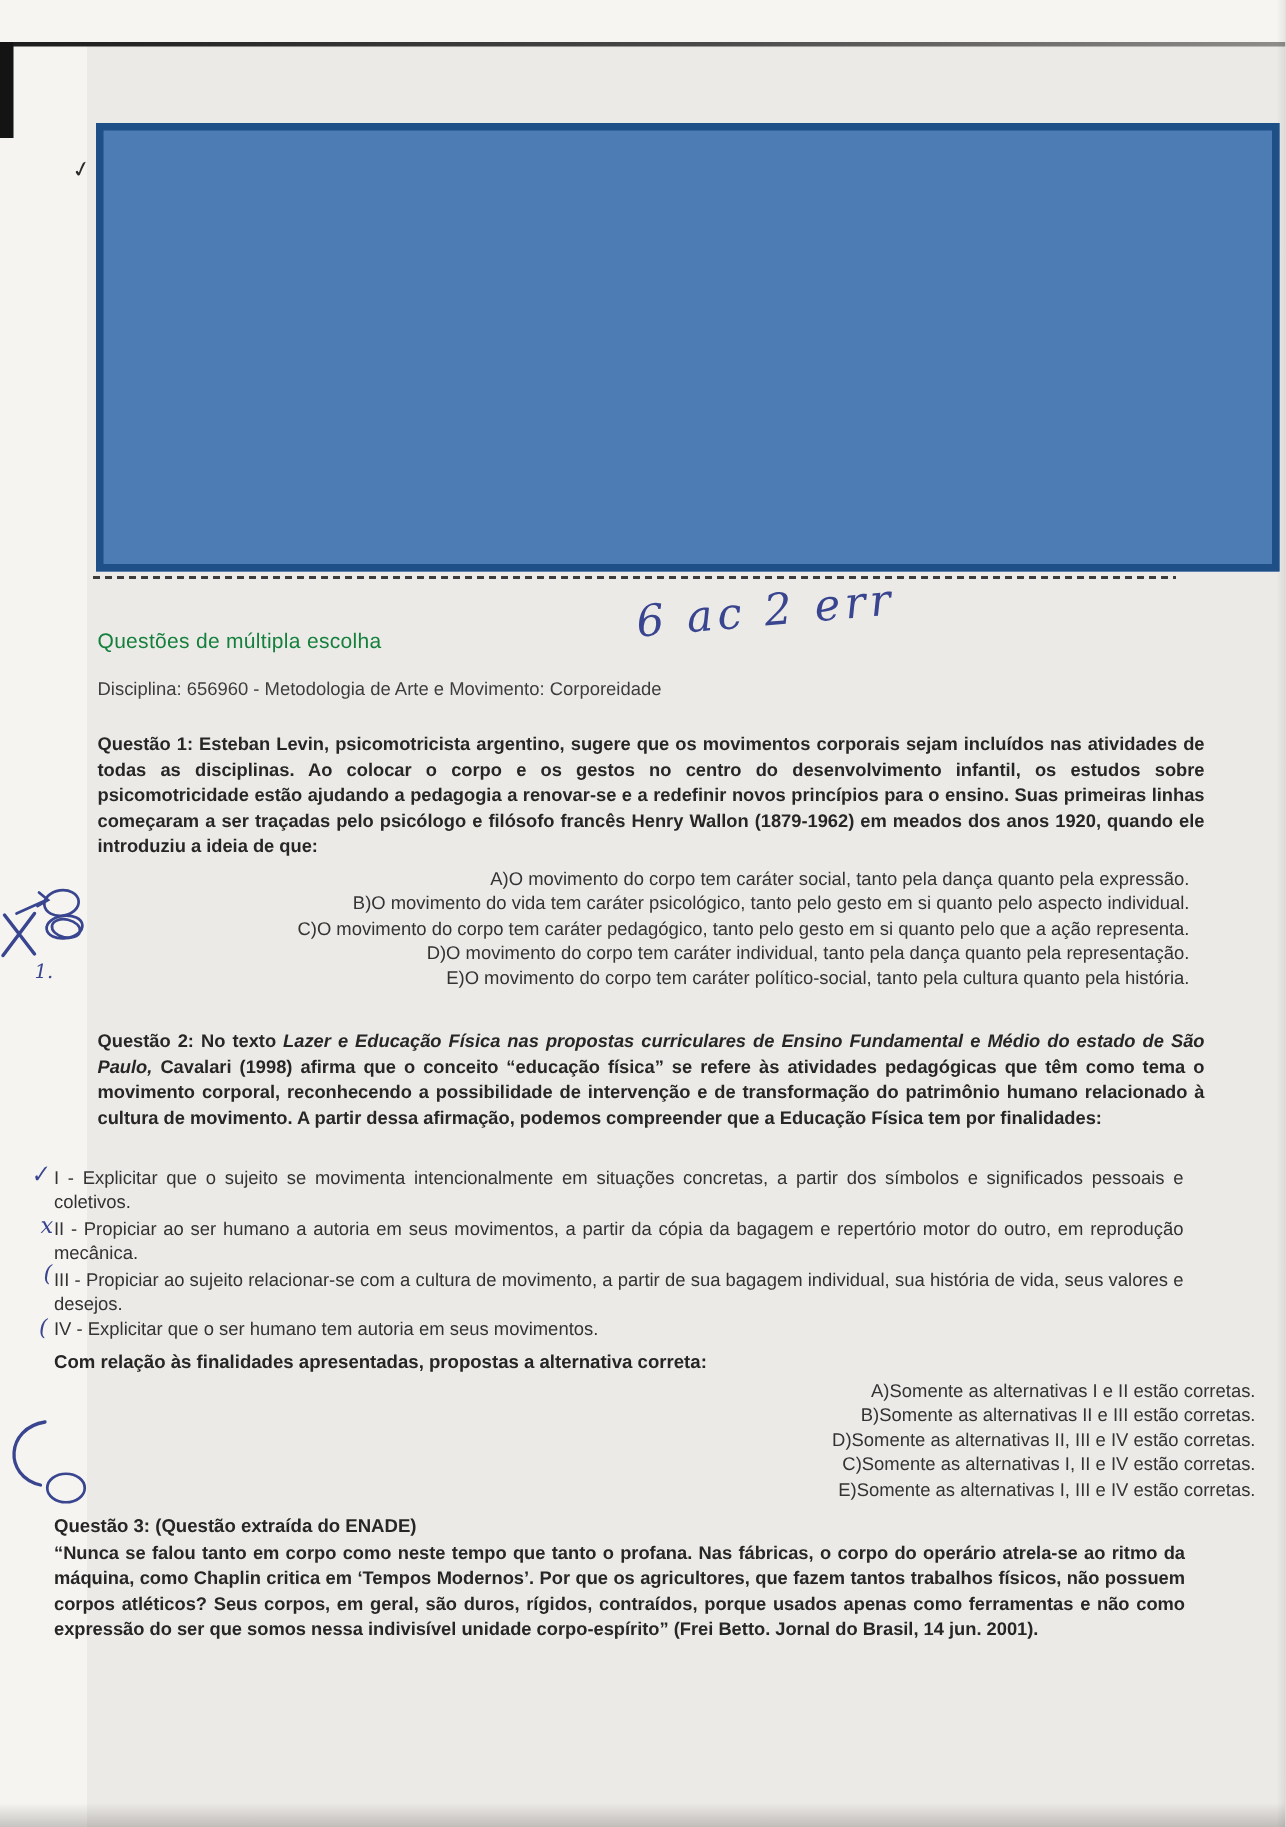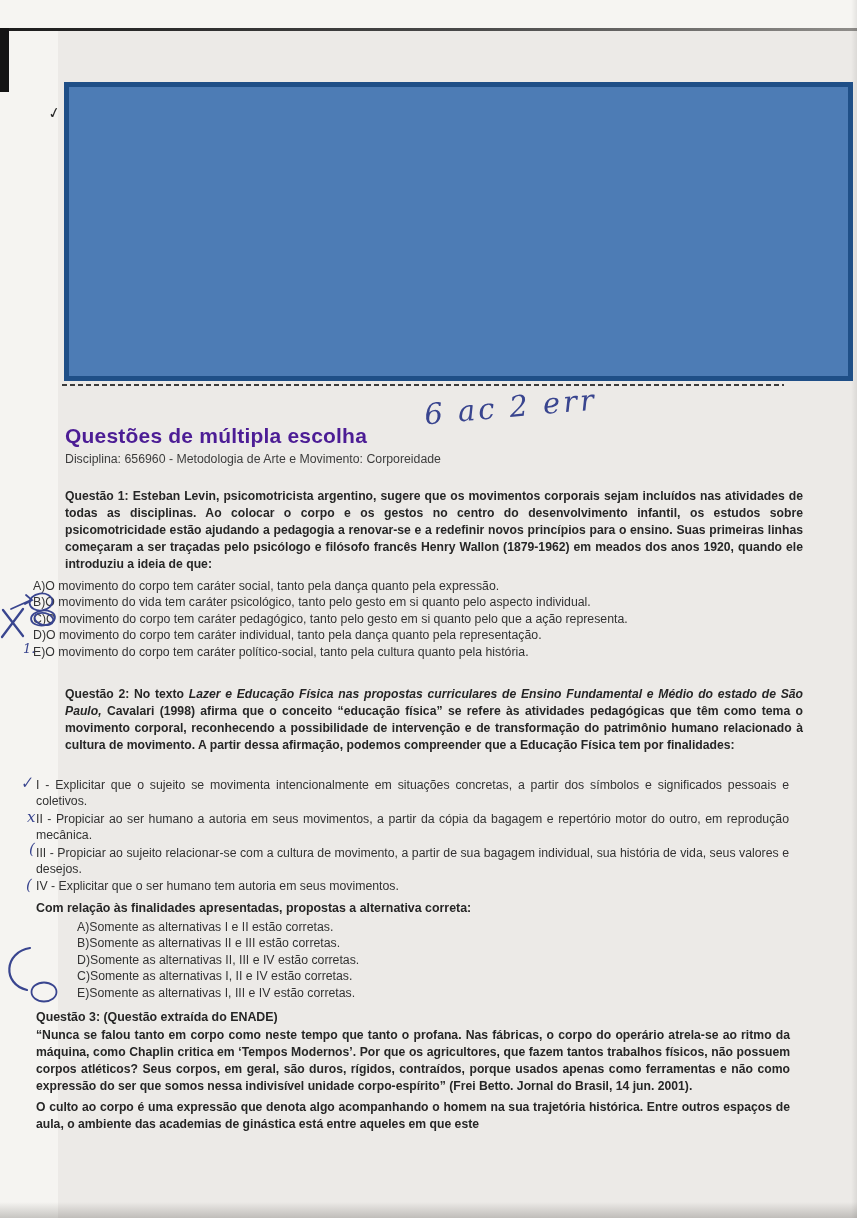--- a/index.html
+++ b/index.html
@@ -16,30 +16,30 @@
   .bottom-shadow{position:absolute;left:0;bottom:0;width:100%;height:16px;
     background:linear-gradient(to bottom,rgba(0,0,0,0),rgba(60,55,50,0.25));}
   .right-shade{position:absolute;right:0;top:0;width:6px;height:100%;
     background:linear-gradient(to right,rgba(0,0,0,0),rgba(0,0,0,0.07));}
 
   .blue-box{position:absolute;left:64px;top:82px;width:789px;height:299px;
     background:#4d7cb5;border:5px solid #1f4f87;box-sizing:border-box;}
   .dashes{position:absolute;left:62px;top:384px;width:722px;height:2px;
     background:repeating-linear-gradient(to right,#3c3c3c 0 5px,transparent 5px 8px);}
 
-  .title{position:absolute;left:65px;top:410px;font-size:21px;font-weight:bold;
-    color:#4c1d95;letter-spacing:0.2px;}
+  .title{position:absolute;left:65px;top:410px;font-size:14px;font-weight:normal;
+    color:#15803d;letter-spacing:0.2px;}
   .discipline{position:absolute;left:65px;top:452px;font-size:12.3px;color:#3d3d3d;margin:0;}
 
   .stem{position:absolute;font-weight:bold;font-size:12.2px;line-height:17px;
     text-align:justify;color:#262626;margin:0;}
   #q1-stem{left:65px;top:488px;width:738px;}
   #q2-stem{left:65px;top:686px;width:738px;}
 
-  .opts{position:absolute;font-size:12.3px;line-height:16.4px;color:#333;}
+  .opts{position:absolute;font-size:12.3px;line-height:16.4px;color:#333;text-align:right;}
   .opt{white-space:nowrap;}
   #q1-opts{left:33px;top:578px;width:760px;}
   #q2-opts{left:36px;top:919px;width:760px;margin-left:41px;}
 
   #q2-items{position:absolute;left:36px;top:777px;width:753px;font-size:12.3px;
     line-height:16.4px;color:#333;}
   #q2-items .item{text-align:justify;margin:0 0 1px 0;}
   #q2-closing{position:absolute;left:36px;top:901px;font-size:12.4px;font-weight:bold;
     color:#262626;margin:0;}
 
@@ -103,21 +103,20 @@
     <div class="opt">A)Somente as alternativas I e II estão corretas.</div>
     <div class="opt">B)Somente as alternativas II e III estão corretas.</div>
     <div class="opt">D)Somente as alternativas II, III e IV estão corretas.</div>
     <div class="opt">C)Somente as alternativas I, II e IV estão corretas.</div>
     <div class="opt">E)Somente as alternativas I, III e IV estão corretas.</div>
   </div>
 
   <div id="q3-block">
     <div class="q3-head">Questão 3: (Questão extraída do ENADE)</div>
     <p>“Nunca se falou tanto em corpo como neste tempo que tanto o profana. Nas fábricas, o corpo do operário atrela-se ao ritmo da máquina, como Chaplin critica em ‘Tempos Modernos’. Por que os agricultores, que fazem tantos trabalhos físicos, não possuem corpos atléticos? Seus corpos, em geral, são duros, rígidos, contraídos, porque usados apenas como ferramentas e não como expressão do ser que somos nessa indivisível unidade corpo-espírito” (Frei Betto. Jornal do Brasil, 14 jun. 2001).</p>
-    <p>O culto ao corpo é uma expressão que denota algo acompanhando o homem na sua trajetória histórica. Entre outros espaços de aula, o ambiente das academias de ginástica está entre aqueles em que este</p>
   </div>
 
   <svg class="marks" viewBox="0 0 857 1218">
     <g stroke="#39458f" stroke-width="1.8" fill="none" stroke-linecap="round">
       <path d="M 11 609 L 31 600 M 26 595 L 32 600 L 25 604"></path>
       <ellipse cx="41" cy="602" rx="11.5" ry="8.5" transform="rotate(-8 41 602)"></ellipse>
       <path d="M 3 610 L 23 636 M 23 609 L 2 637" stroke-width="2.3"></path>
       <g>
         <ellipse cx="43" cy="618" rx="12" ry="7.5" transform="rotate(-7 43 618)"></ellipse>
         <ellipse cx="44" cy="619" rx="9.5" ry="6" transform="rotate(12 44 619)"></ellipse>

